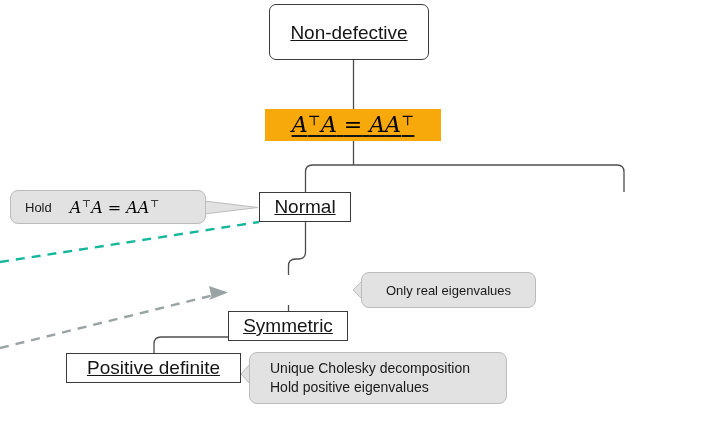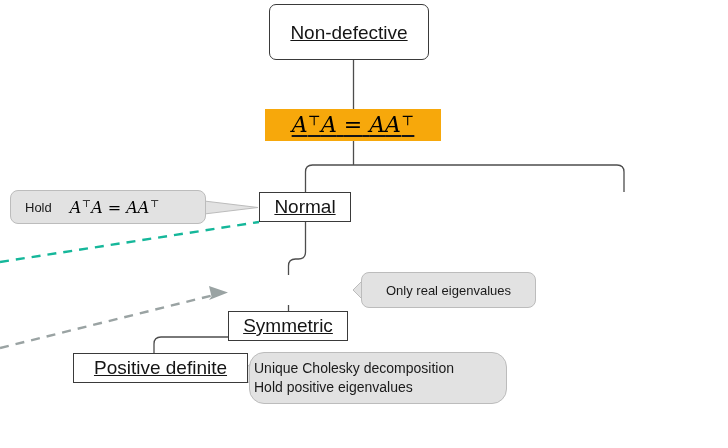--- a/index.html
+++ b/index.html
@@ -81,21 +81,20 @@
     height: 30px;
     font-size: 19px;
     margin-top: 36px;
   }
   #node-posdef {
     left: 66px;
     top: 353px;
     width: 175px;
     height: 30px;
     font-size: 19px;
-    margin-left: 7px;
   }
 
   
   .math {
     font-family: "DejaVu Serif", serif;
     font-style: italic;
     color: #000000;
     white-space: nowrap;
   }
   .math .op {
@@ -141,27 +140,26 @@
     width: 175px;
     height: 36px;
     justify-content: center;
     font-size: 13px;
   }
   #bubble-cholesky {
     left: 249px;
     top: 352px;
     width: 258px;
     height: 52px;
-    padding-left: 4px;
+    padding-left: 20px;
     font-size: 14px;
     line-height: 19px;
     flex-direction: column;
     align-items: flex-start;
     justify-content: center;
-    border-radius: 15px;
   }
   #bubble-cholesky span {
     white-space: pre;
   }
 </style>
 </head>
 <body>
 
 <div id="canvas">
 

